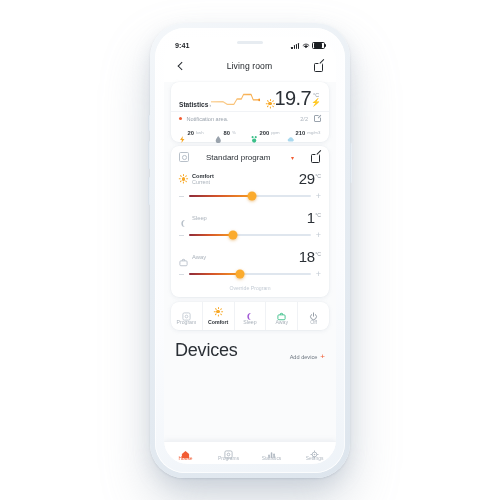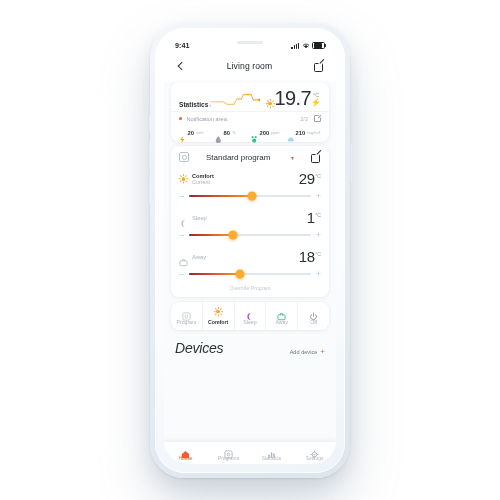--- a/index.html
+++ b/index.html
@@ -168,21 +168,21 @@
   .mode{flex:1;padding:5px 0 5px;display:flex;flex-direction:column;align-items:center;gap:2.5px;
     border-right:.5px solid #f0f2f5;cursor:pointer;}
   .mode:last-child{border-right:none;}
   .mode.active{background:#fff;}
   .mode-ic{width:9px;height:9px;position:relative;}
   .mode-lbl{font-size:5.2px;color:#aab2bb;}
   .mode.active .mode-lbl{color:#2b3036;font-weight:bold;}
 
   
   .devices{margin:10px 7px 0;display:flex;align-items:flex-end;justify-content:space-between;padding:0 4px;}
-  .dev-title{font-size:14px;color:#2b3036;letter-spacing:-.2px;font-style:italic;}
+  .dev-title{font-size:18px;color:#2b3036;letter-spacing:-.2px;}
   .add-dev{display:flex;align-items:center;gap:3px;cursor:pointer;}
   .add-lbl{font-size:5.6px;color:#6e7781;}
   .add-plus{color:#f25c33;font-size:8px;line-height:1;}
 
   
   .tabbar{
     position:absolute;left:0;right:0;bottom:0;height:22px;background:#fff;
     display:flex;align-items:center;
     box-shadow:0 -1px 5px rgba(140,155,175,.13);
     border-top:.5px solid #f0f2f5;

